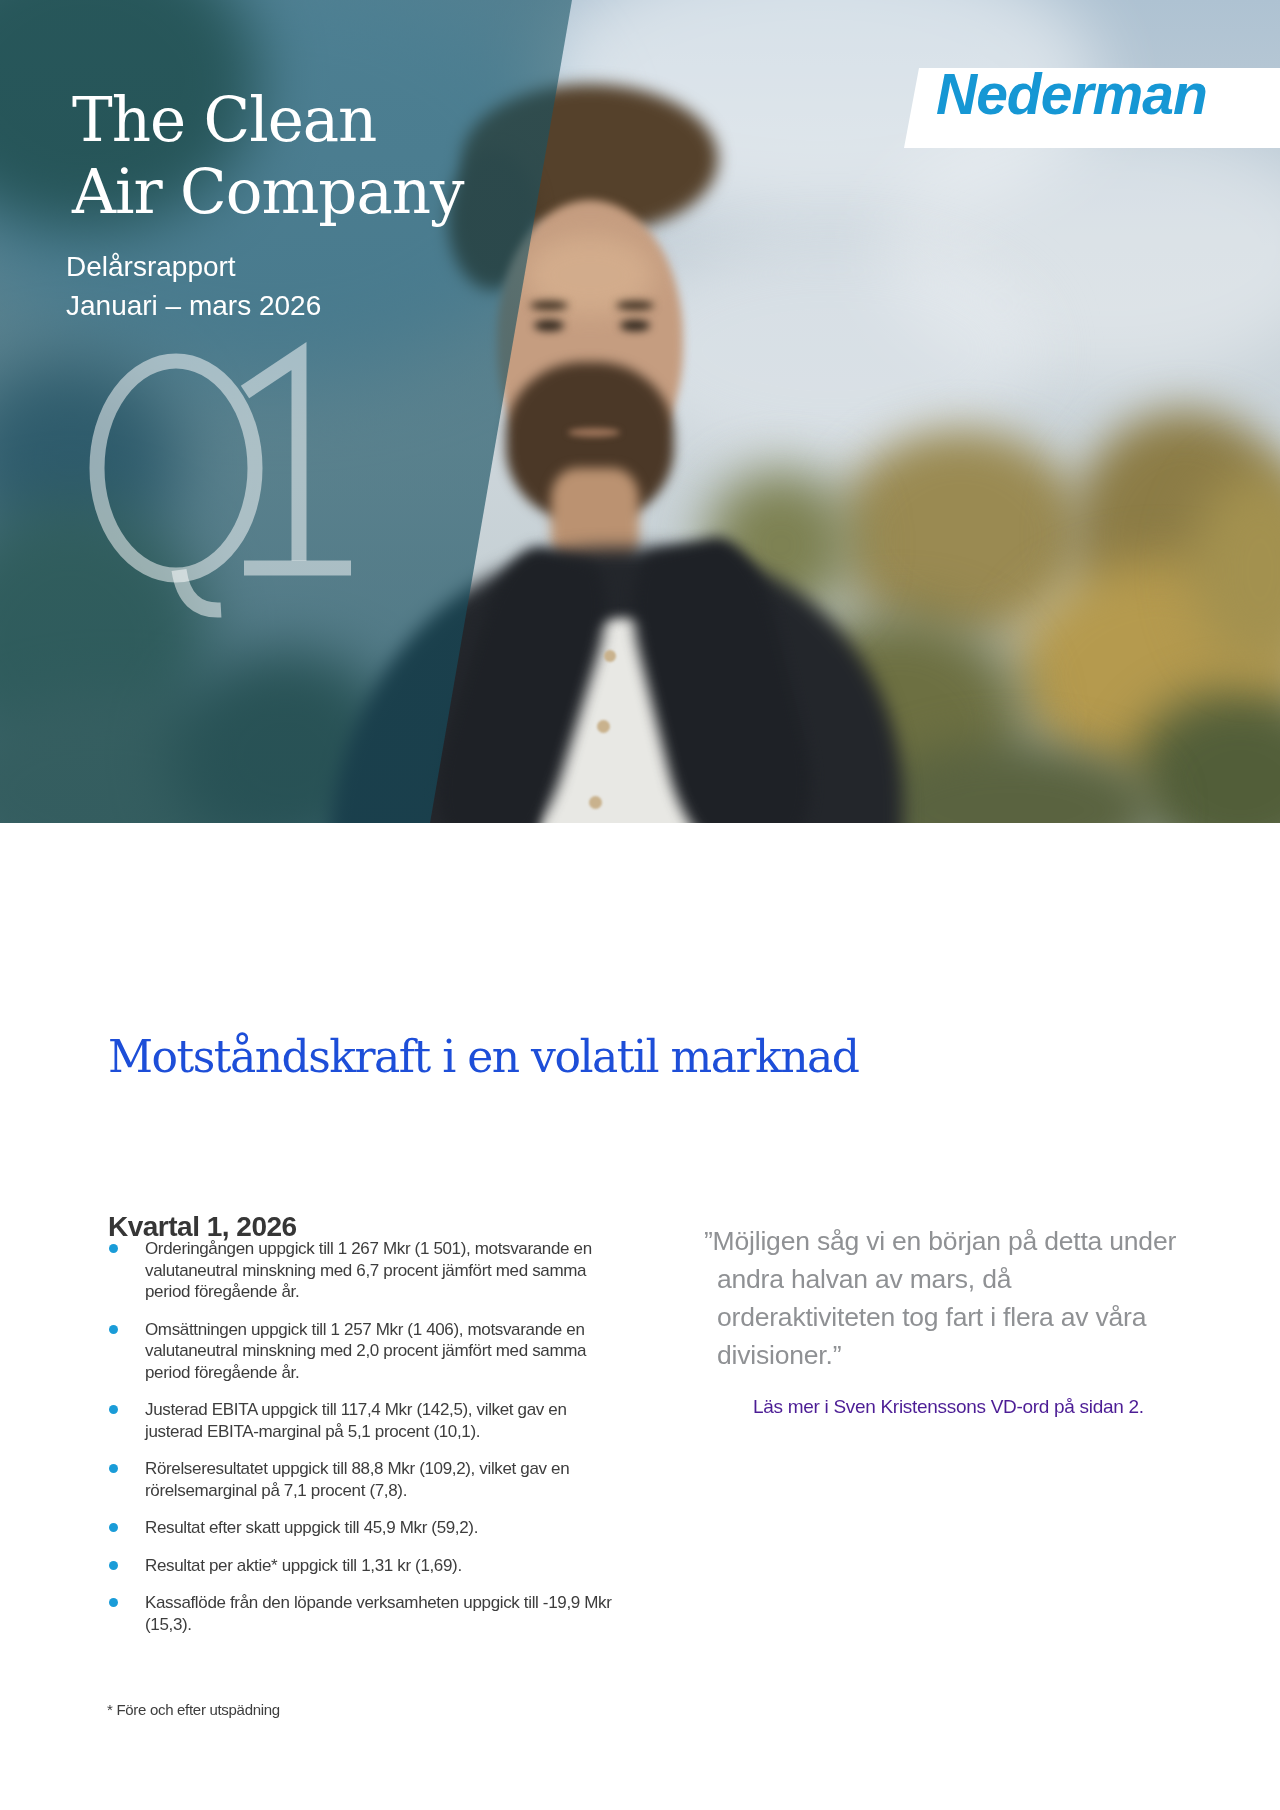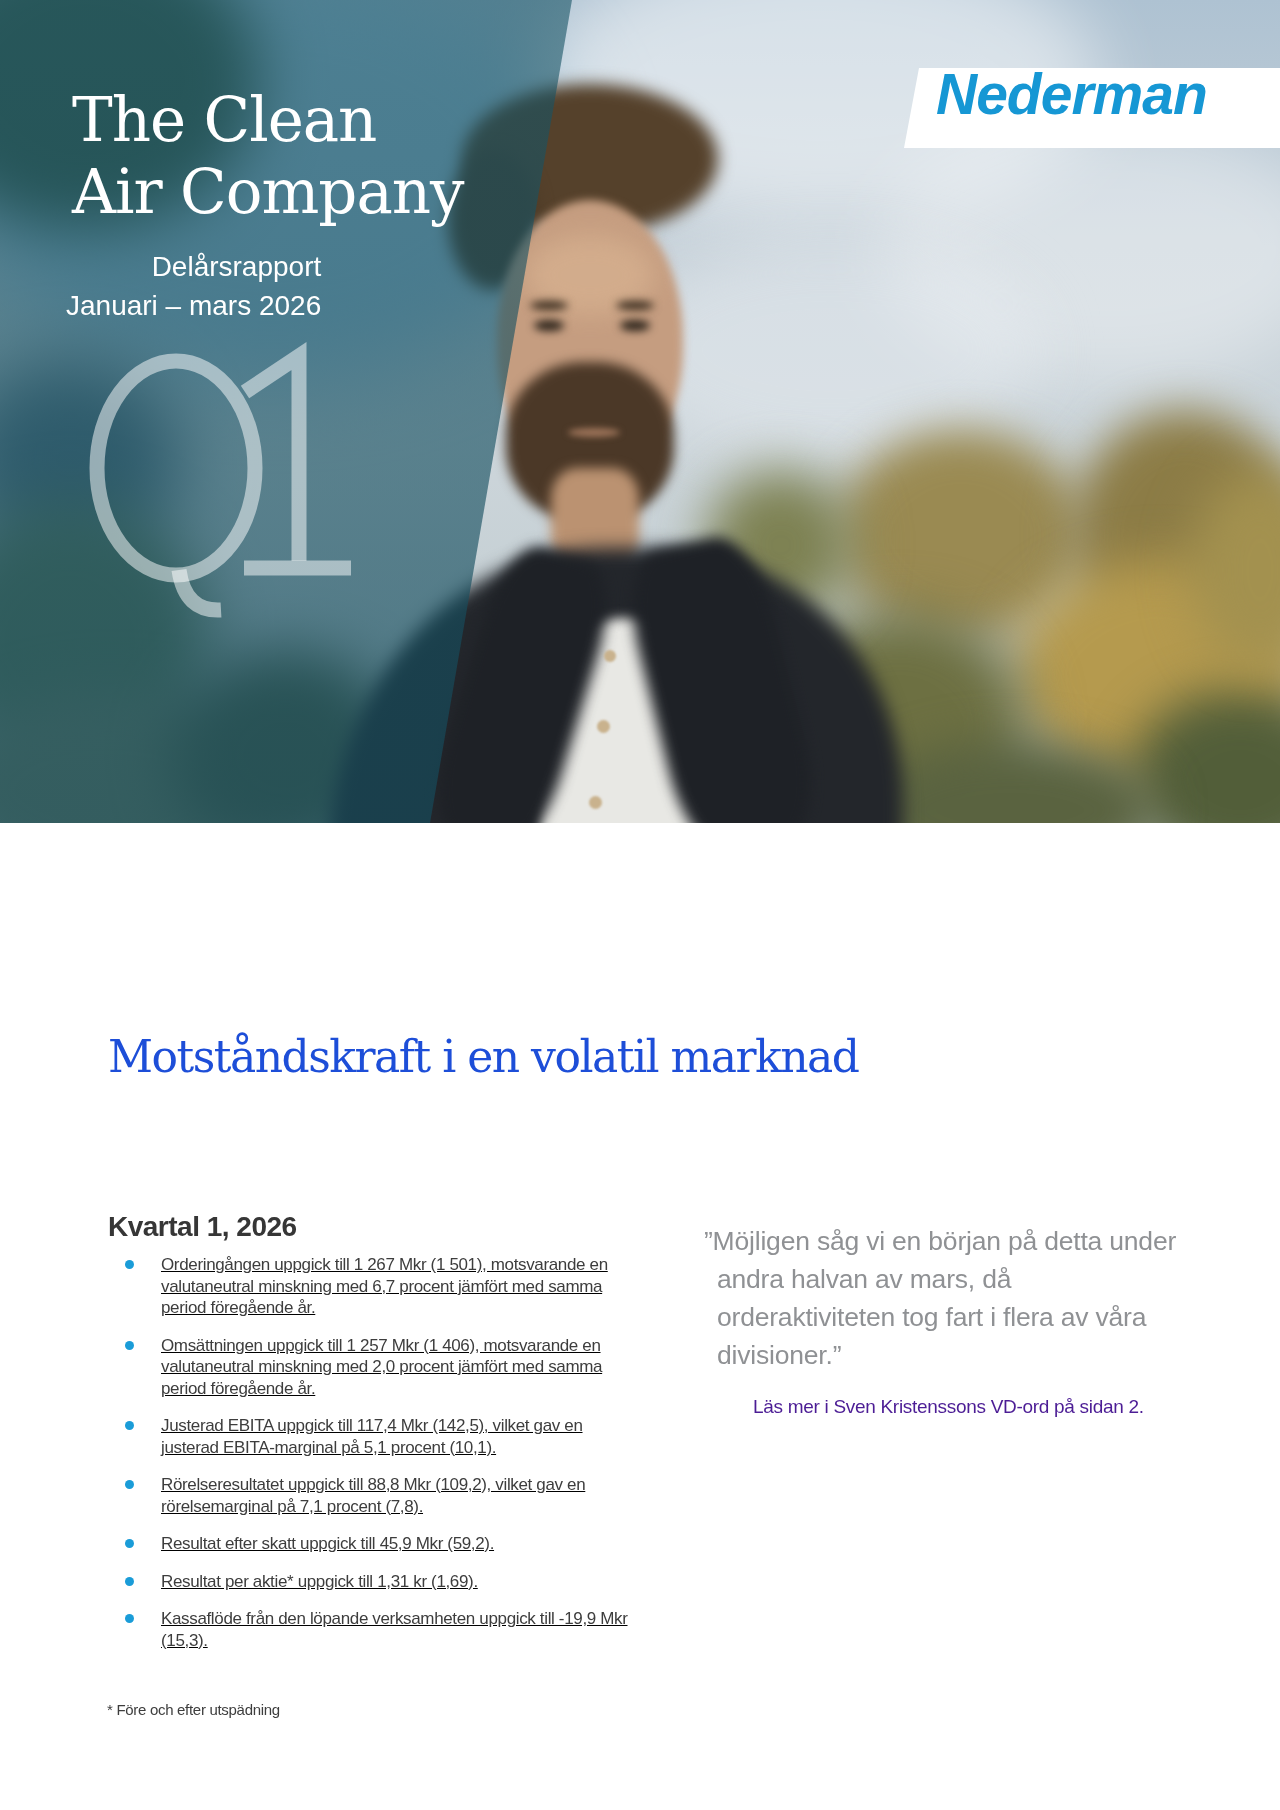--- a/index.html
+++ b/index.html
@@ -57,38 +57,38 @@
 
   .overlay { position:absolute; left:0; top:0; width:100%; height:100%;
              background:linear-gradient(180deg, rgba(24,84,101,.60) 0%, rgba(21,76,93,.66) 100%);
              clip-path:polygon(0 0, 572px 0, 430px 100%, 0 100%); }
 
   
   .tagline { position:absolute; left:72px; top:84px; color:#ffffff;
              font-family:"DejaVu Serif", serif; font-size:61px; line-height:72px;
              font-weight:400; letter-spacing:-1px; }
   .report-meta { position:absolute; left:66px; top:247px; color:#ffffff;
-                 font-size:28px; line-height:39px; font-weight:400;text-align:right; }
+                 font-size:28px; line-height:39px; font-weight:400; }
   .report-meta div { white-space:nowrap; }
   .q1 { position:absolute; left:58px; top:342px; }
 
   .logo-flag { position:absolute; top:68px; right:0; width:376px; height:80px; background:#ffffff;
                clip-path:polygon(15px 0, 100% 0, 100% 100%, 0 100%);
                display:flex; align-items:flex-start; padding-left:32px; box-sizing:border-box; }
   .logo-text { font-weight:700; font-style:italic; font-size:57px; color:#1697d4; letter-spacing:-1px;
                line-height:1; transform:translateY(-2px); }
 
   
   .headline { position:absolute; left:108px; top:1002px; font-family:"DejaVu Serif", serif;
               font-weight:400; font-size:44px; color:#1d4ed8; letter-spacing:-1.5px; white-space:nowrap; }
 
   .section-title { position:absolute; left:108px; top:1188px; font-size:28px; font-weight:700;
                    color:#363636; letter-spacing:-0.5px; }
 
-  .highlights { position:absolute; left:108px; top:1238px; width:512px; list-style:none; margin:16px; padding:0;text-decoration:underline; }
+  .highlights { position:absolute; left:108px; top:1238px; width:512px; list-style:none; margin:0; padding:0; }
   .highlights li { position:relative; padding-left:37px; margin-bottom:16px;
                    font-size:17px; line-height:21.5px; color:#3d3d3d; letter-spacing:-0.35px; }
   .dot { position:absolute; left:1px; top:6px; width:9px; height:9px; border-radius:50%; background:#1a9cd8; }
 
   .quote { position:absolute; left:704px; top:1222px; width:468px;
            font-size:26.5px; line-height:38px; color:#8f9194; letter-spacing:-0.2px;
            text-indent:-13px; padding-left:13px; }
   .quote-ref { position:absolute; left:753px; top:1396px; font-size:19px; color:#4c1d95; letter-spacing:-0.3px; }
 
   .footnote { position:absolute; left:107px; top:1701px; font-size:15px; color:#3d3d3d; letter-spacing:-0.3px; }

